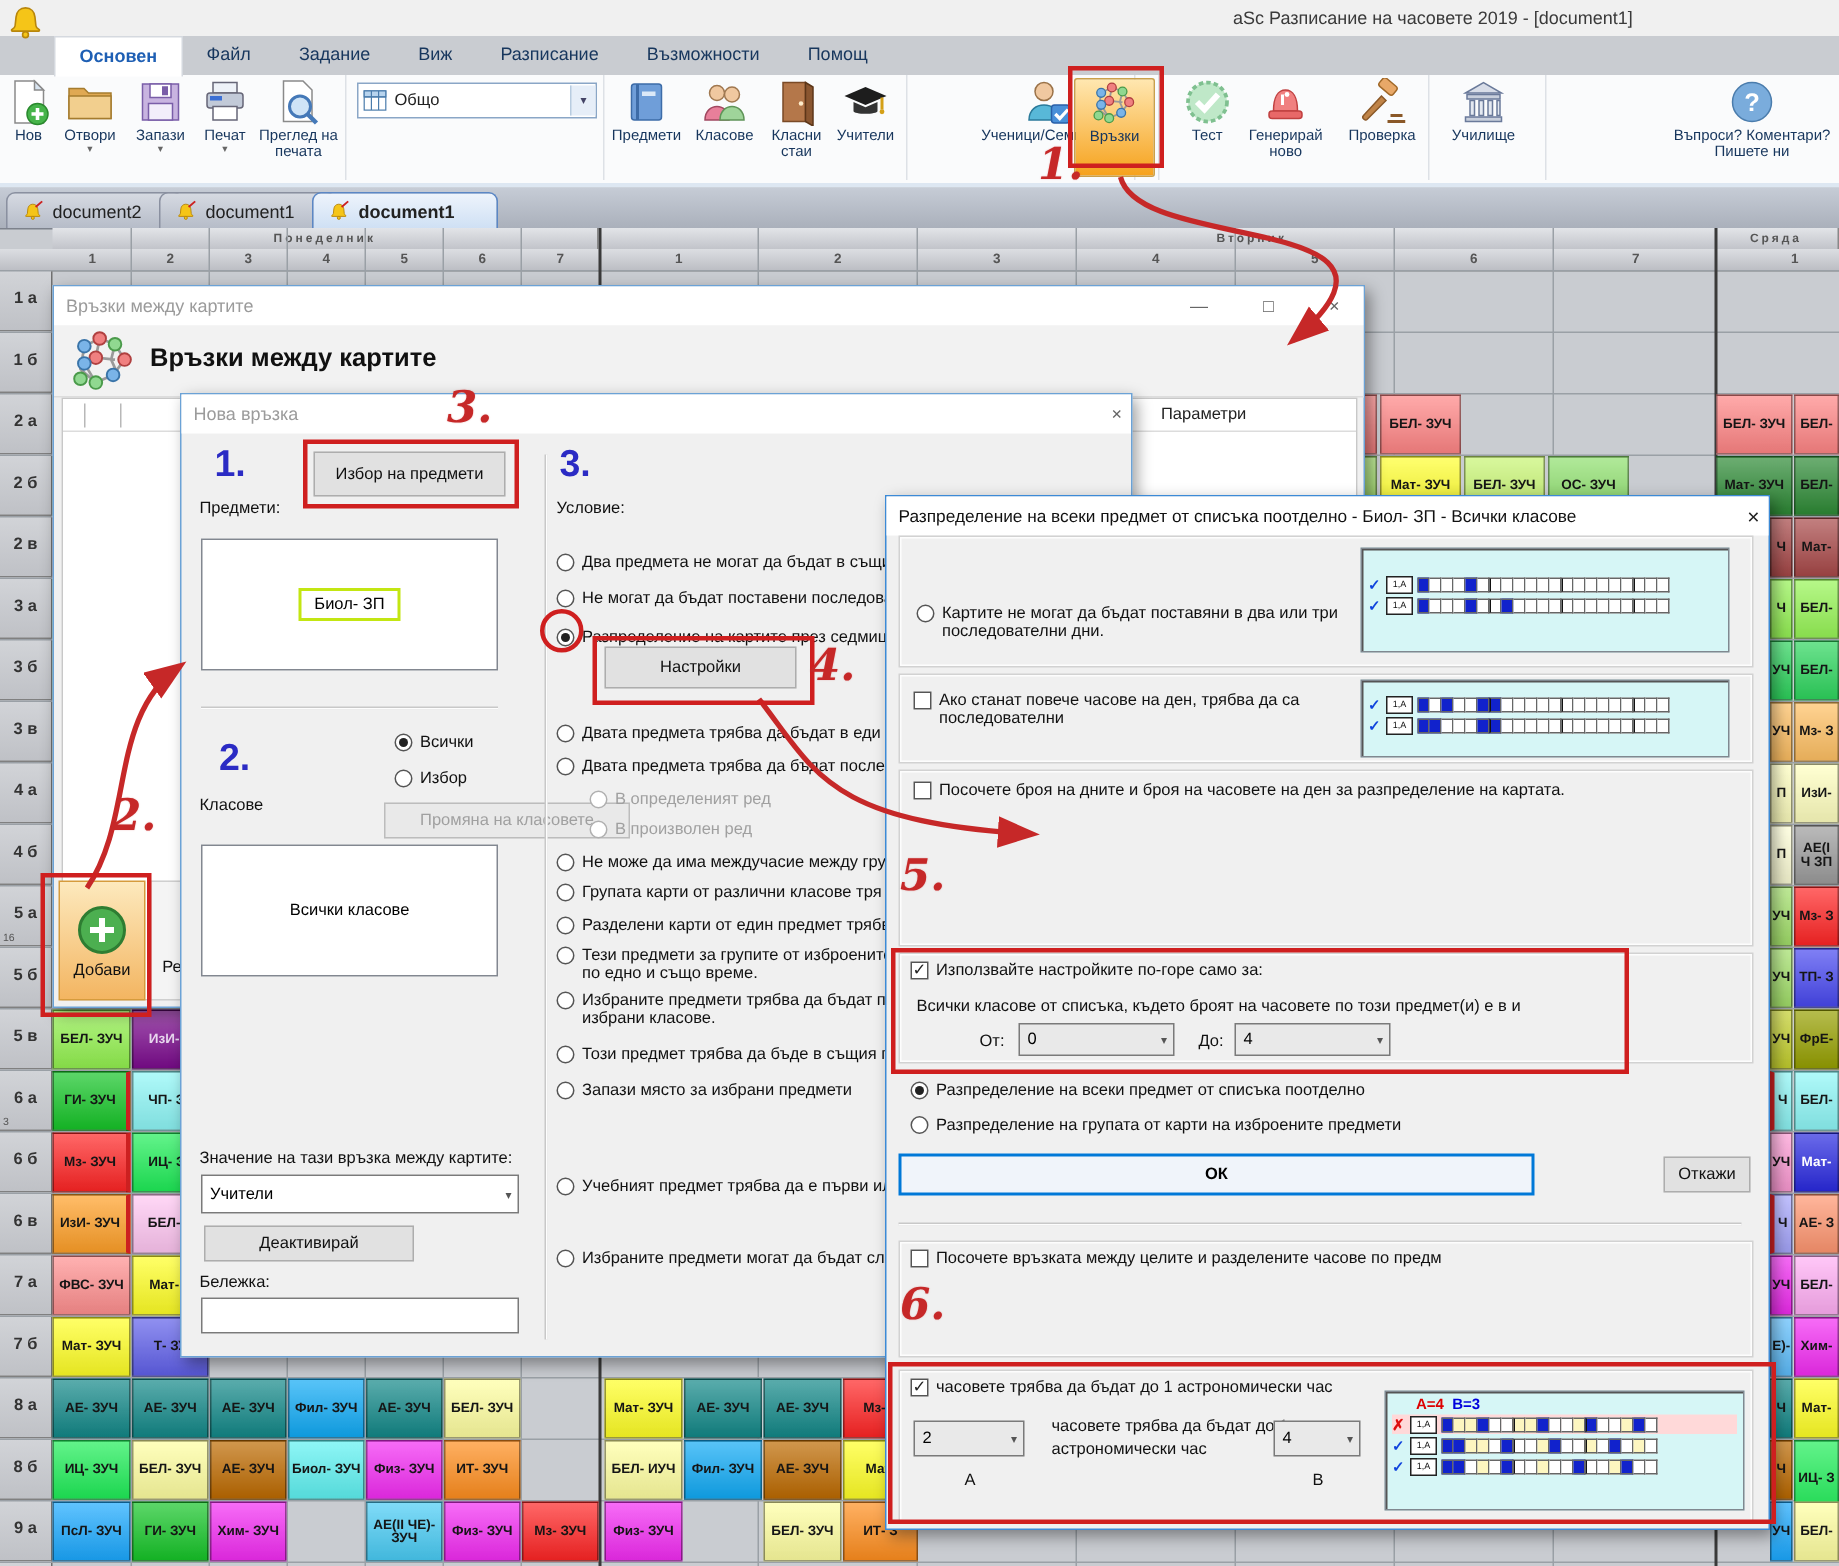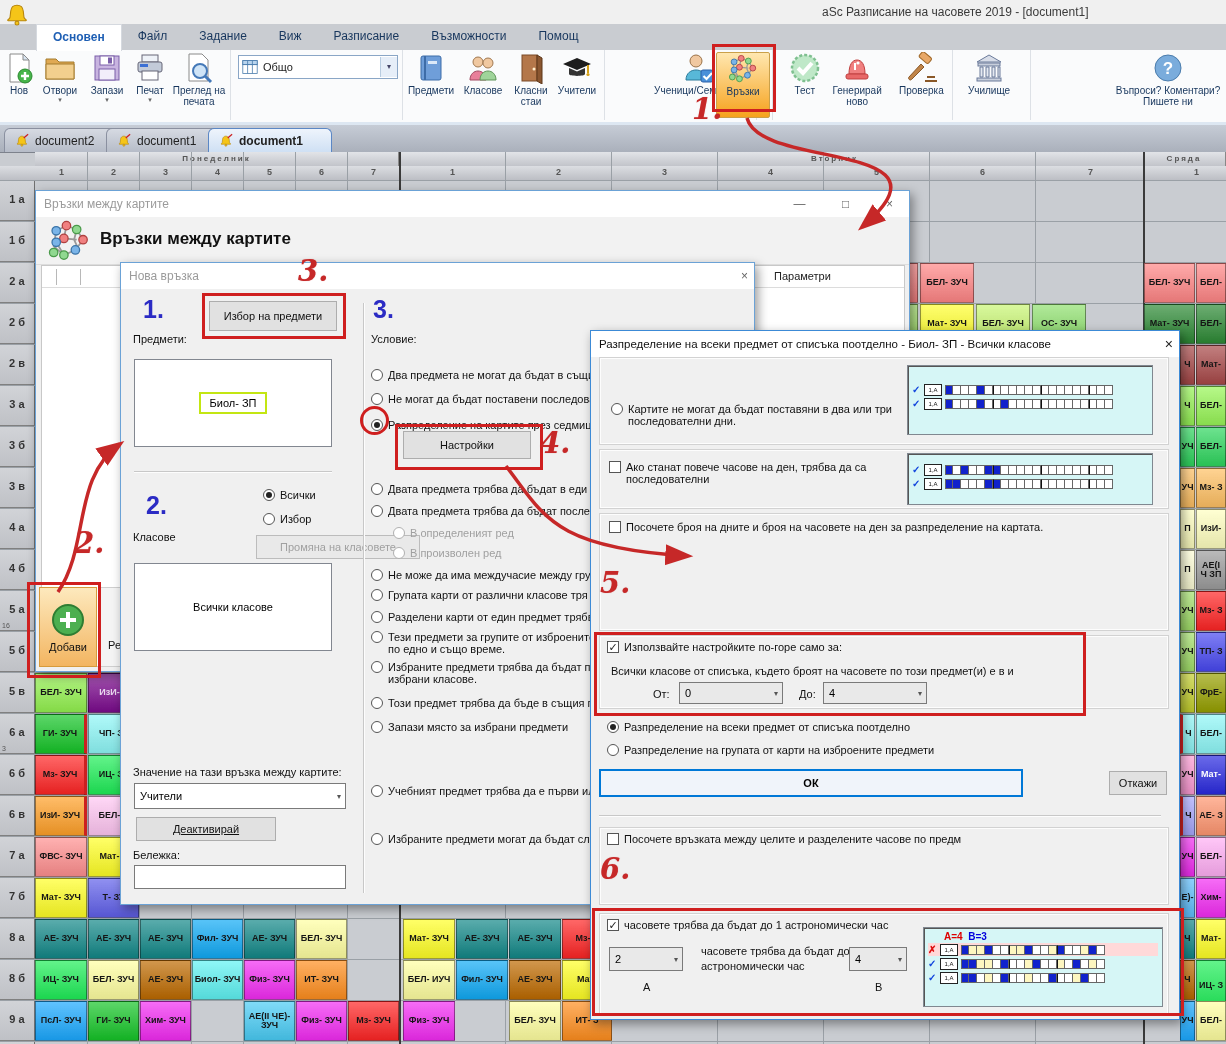--- a/index.html
+++ b/index.html
@@ -556,21 +556,21 @@
       <span>Промяна на класовете</span>
     </div>
     <div class="listbox" style="left:13px;top:300px;width:198px;height:88px;">
       <span>Всички класове</span>
     </div>
     <span class="lbl" style="left:12px;top:503px;">Значение на тази връзка между картите:</span>
     <div class="combo white" style="left:13px;top:520px;width:212px;height:26px;">
       <span>Учители</span>
         <span class="arrow">▾</span>
     </div>
-    <div class="btn" style="left:15px;top:554px;width:140px;height:24px;text-decoration:underline;">
+    <div class="btn" style="left:15px;top:554px;width:140px;height:24px;">
       <span>Деактивирай</span>
     </div>
     <span class="lbl" style="left:12px;top:586px;">Бележка:</span>
     <div class="abs" style="left:13px;top:602px;width:212px;height:24px;background:#fff;border:1px solid #7a7a7a;"></div>
     <div class="vsep" style="left:242px;top:40px;height:590px;"></div>
     <span class="stepnum" style="left:252px;top:32px;">3.</span>
     <span class="lbl" style="left:250px;top:70px;">Условие:</span>
     <div id="cond-list"></div>
     <div class="btn" style="left:282px;top:168px;width:128px;height:28px;">
       <span>Настройки</span>

